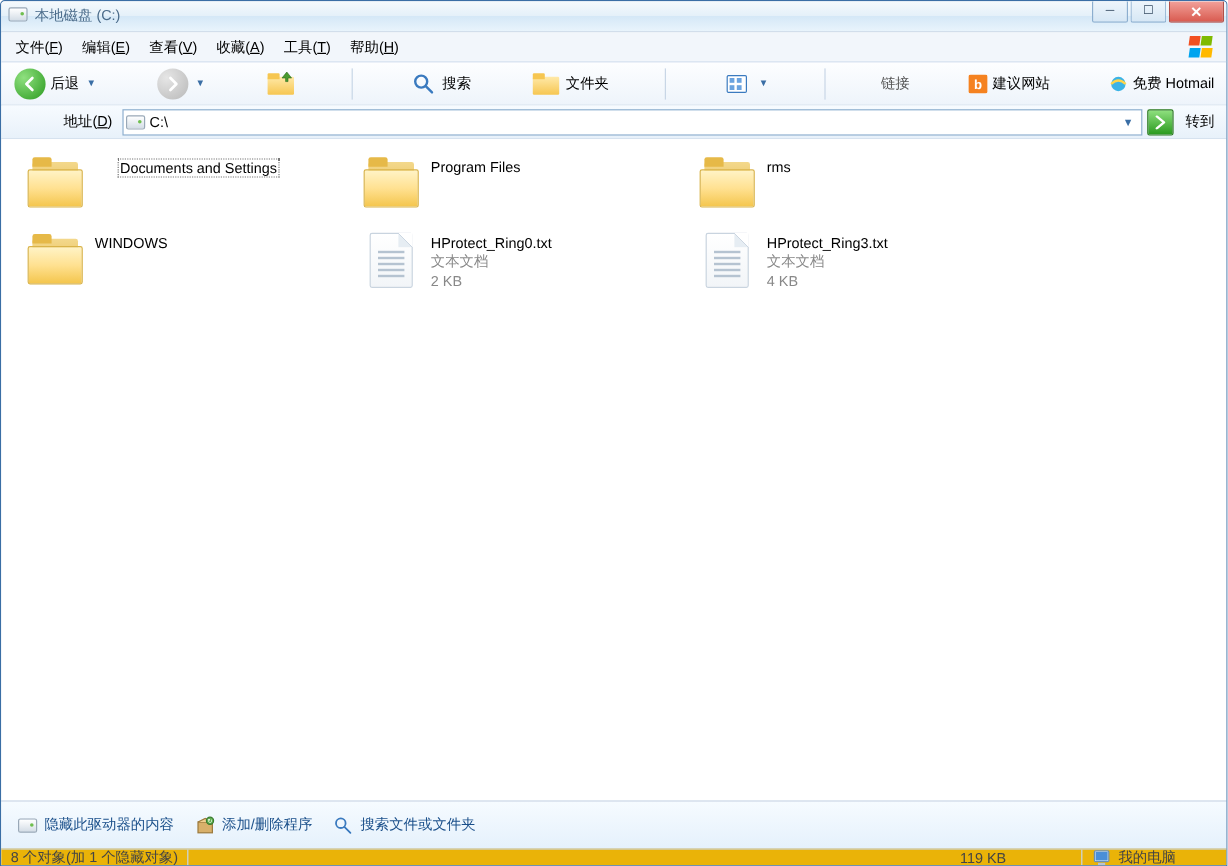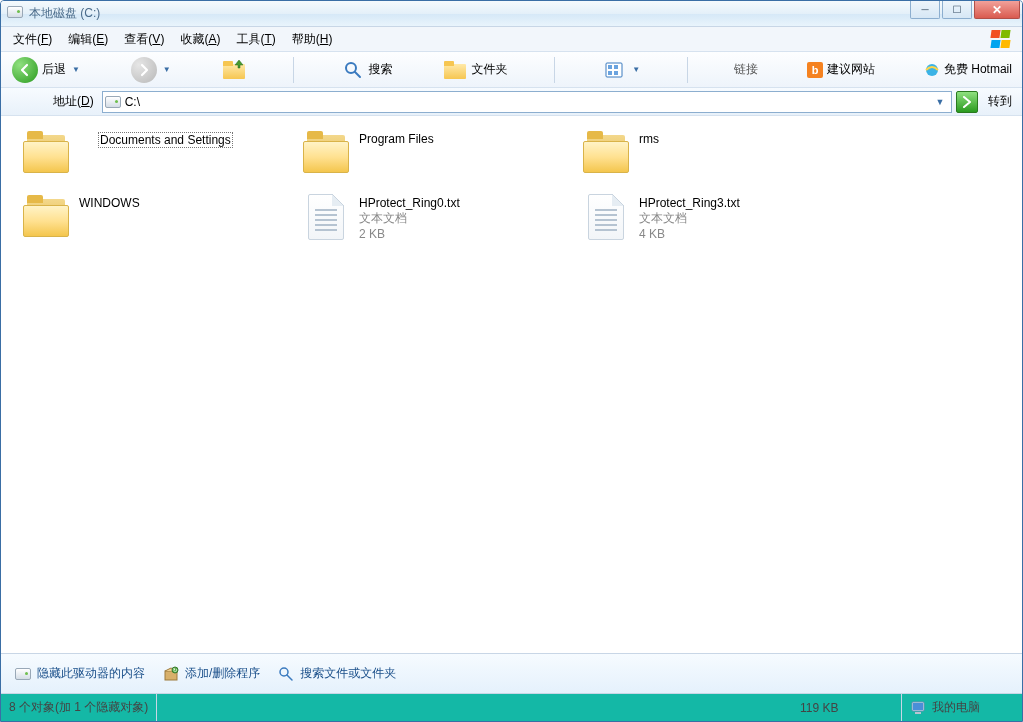--- a/index.html
+++ b/index.html
@@ -56,21 +56,21 @@
   .tile{display:flex;align-items:flex-start;padding:4px 6px;cursor:default;}
   .tile .thumb{width:50px;height:50px;display:flex;align-items:center;justify-content:center;margin-right:8px;}
   .tile .meta{display:flex;flex-direction:column;padding-top:4px;}
   .tile .name{color:#000;}
   .tile.selected .name{border:1px dotted #777;padding:0 1px;margin-left:19px;}
   .tile .sub{color:#888;}
   
   .taskpanel{height:40px;background:linear-gradient(to bottom,#f6fbff,#e5f1fc);border-top:1px solid #c8d6e6;display:flex;align-items:center;padding:0 14px;gap:18px;}
   .taskpanel .task{display:flex;align-items:center;gap:6px;cursor:default;color:#1a4f8a;}
   
-  .statusbar{height:28px;background:#14b8a6;border-top:1px solid #c8d6e6;display:flex;align-items:flex-start;font-size:12px;color:#444;}
+  .statusbar{height:14px;background:#eab308;border-top:1px solid #c8d6e6;display:flex;align-items:flex-start;font-size:12px;color:#444;}
   .statusbar .cell{padding:0 8px;border-right:1px solid #c8d6e6;height:100%;display:flex;align-items:center;}
   .statusbar .spacer{flex:1;}
   
   .drive-ico{width:16px;height:12px;background:linear-gradient(to bottom,#fff,#d4dde6);border:1px solid #99a8b7;border-radius:2px;position:relative;display:inline-block;}
   .drive-ico::after{content:"";position:absolute;right:2px;top:3px;width:3px;height:3px;background:#6fbf4f;border-radius:50%;}
   .mag-ico svg,.doc-ico svg,.gear-ico svg,.pc-ico svg{display:block;}
 </style>
 </head>
 <body>
 

